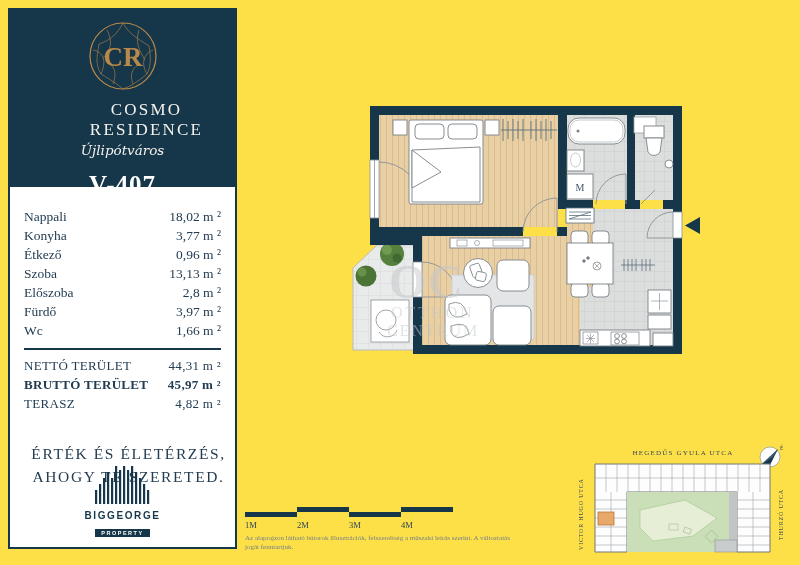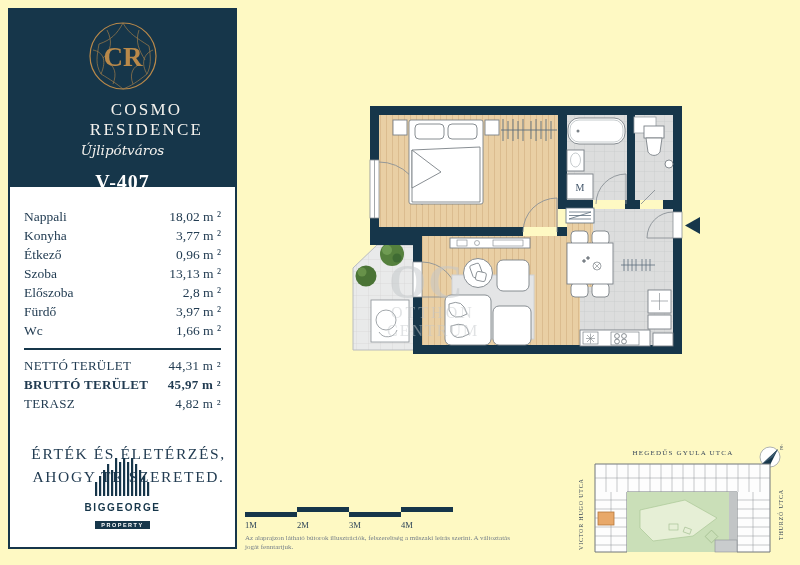--- a/index.html
+++ b/index.html
@@ -1,38 +1,38 @@
 <!DOCTYPE html>
 <html><head>
 <meta charset="utf-8">
 <style>
   html,body{margin:0;padding:0;background:#ffffff;}
-  .page{position:relative;width:800px;height:565px;background:#fef9c3;overflow:hidden;
+  .page{position:relative;width:800px;height:565px;background:#fde047;overflow:hidden;
         font-family:"Liberation Serif", serif;}
 
   
   .card{position:absolute;left:8px;top:8px;width:229px;height:543px;}
   .card-header{background:#16364a;height:179px;text-align:center;color:#ffffff;}
   .logo-wrap{padding-top:12px;}
   .brand-name{font-size:17px;letter-spacing:2.2px;margin-top:4px;color:#f4f2ee;padding-left:48px;}
   .brand-district{font-size:13.5px;font-style:italic;color:#f4f2ee;margin-top:2px;
                   font-family:"DejaVu Serif", serif;}
-  .unit-id{font-size:20px;font-weight:bold;letter-spacing:1px;margin-top:13px;color:#ffffff;}
+  .unit-id{font-size:25px;font-weight:bold;letter-spacing:1px;margin-top:13px;color:#ffffff;}
   .card-body{position:relative;background:#ffffff;border:2px solid #16364a;border-top:none;
              height:360px;}
   .rooms{padding:20px 14px 0 14px;color:#223c52;}
   .room-row{display:flex;justify-content:space-between;font-size:13.5px;line-height:19px;}
   .room-row .val{white-space:nowrap;}
   .divider{border-top:2px solid #16364a;margin:8px 0 6px 0;}
   .total-row{display:flex;justify-content:space-between;font-size:13px;line-height:19px;
              letter-spacing:.3px;}
   .total-row.bold{font-weight:bold;}
   .tagline{position:absolute;left:12px;right:0;top:255px;text-align:center;color:#223c52;
            font-size:15.5px;letter-spacing:1.6px;line-height:23px;}
-  .dev-logo{position:absolute;left:0;right:0;bottom:16px;text-align:center;color:#16364a;}
+  .dev-logo{position:absolute;left:0;right:0;bottom:8px;text-align:center;color:#16364a;}
   .dev-name{font-family:"Liberation Sans", sans-serif;font-size:10px;font-weight:bold;
             letter-spacing:1.6px;margin-top:2px;}
   .dev-sub{display:inline-block;font-family:"Liberation Sans", sans-serif;font-size:5.5px;
            font-weight:bold;letter-spacing:1.5px;color:#ffffff;background:#16364a;
            padding:1px 6px;margin-top:1px;}
 
   
   .plan-svg{position:absolute;left:345px;top:92px;}
   .scalebar{position:absolute;left:245px;top:503px;}
   .disclaimer{position:absolute;left:245px;top:534px;width:268px;font-size:7px;

